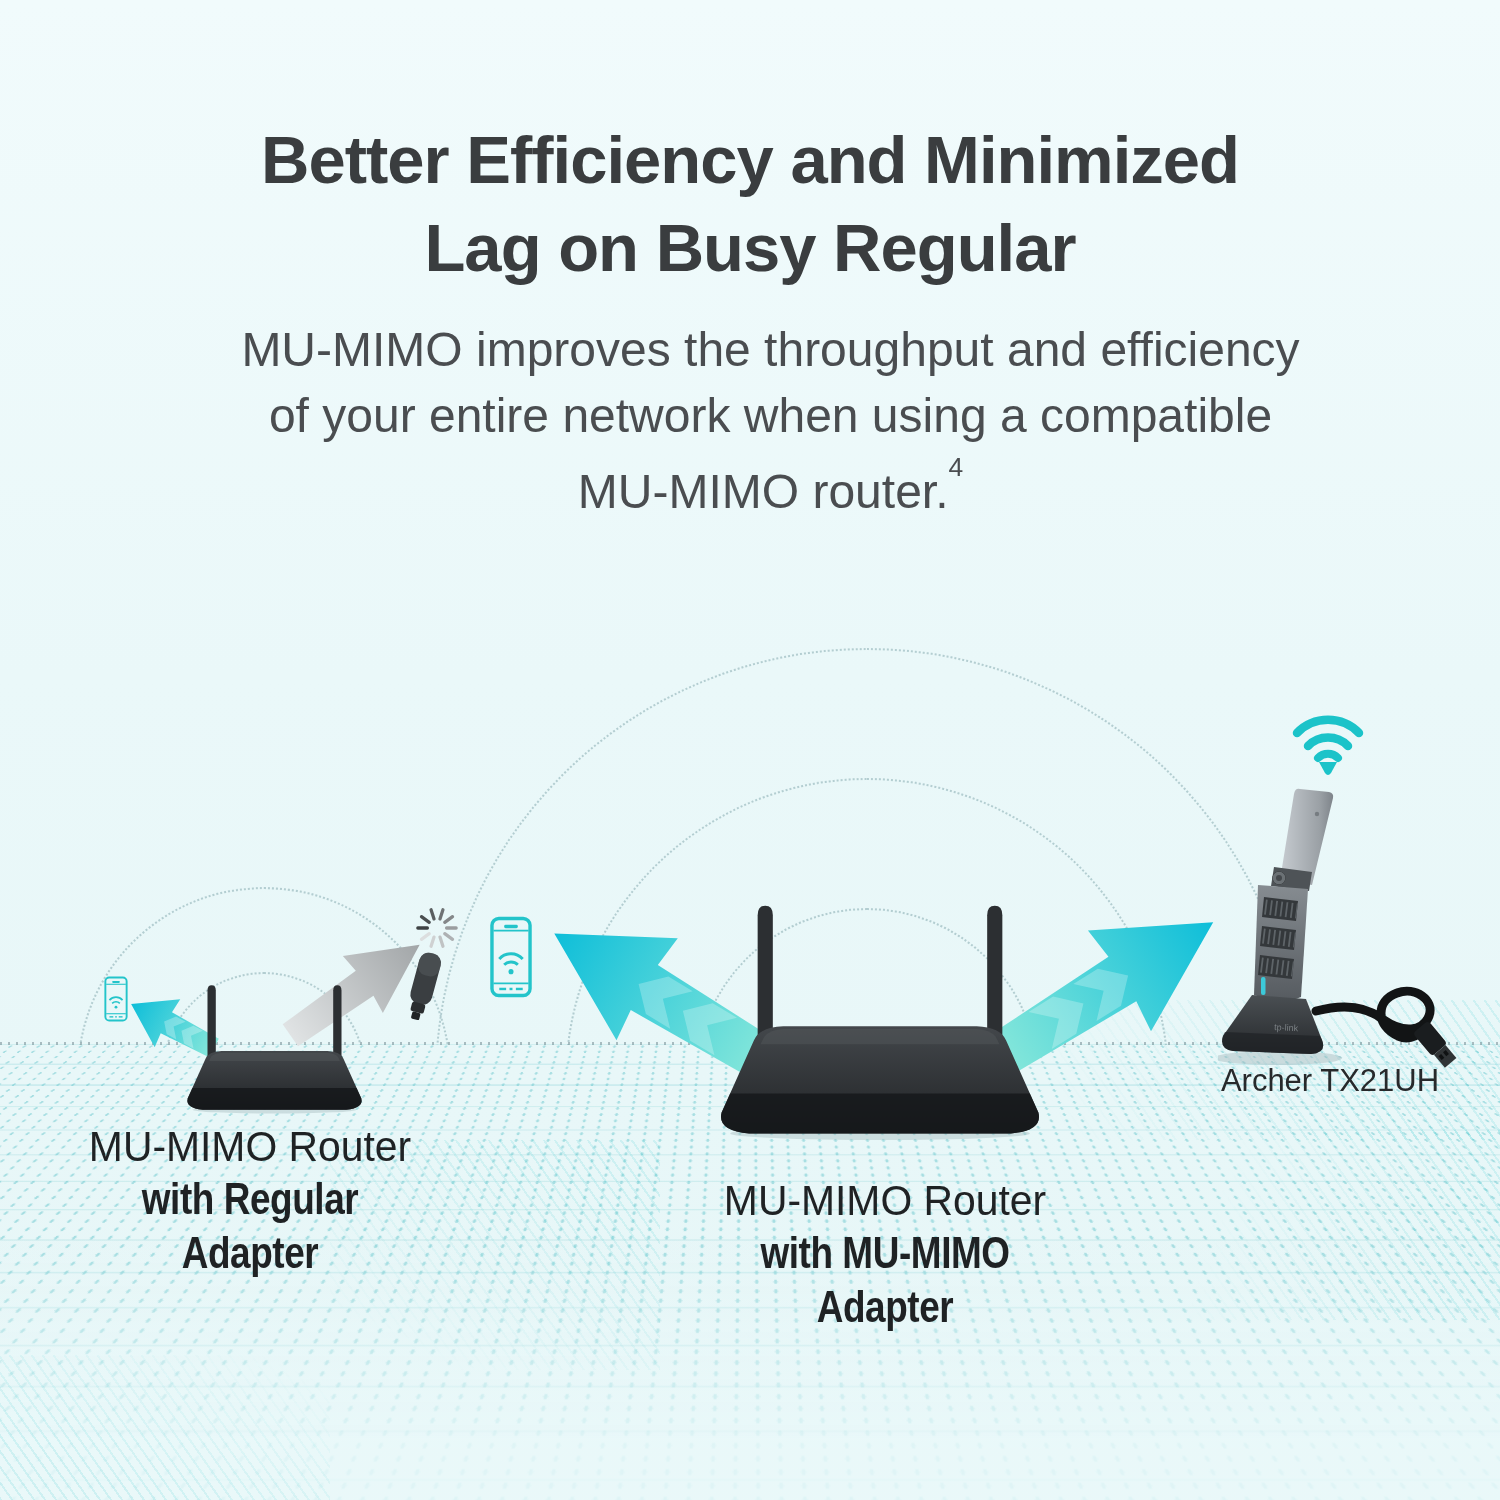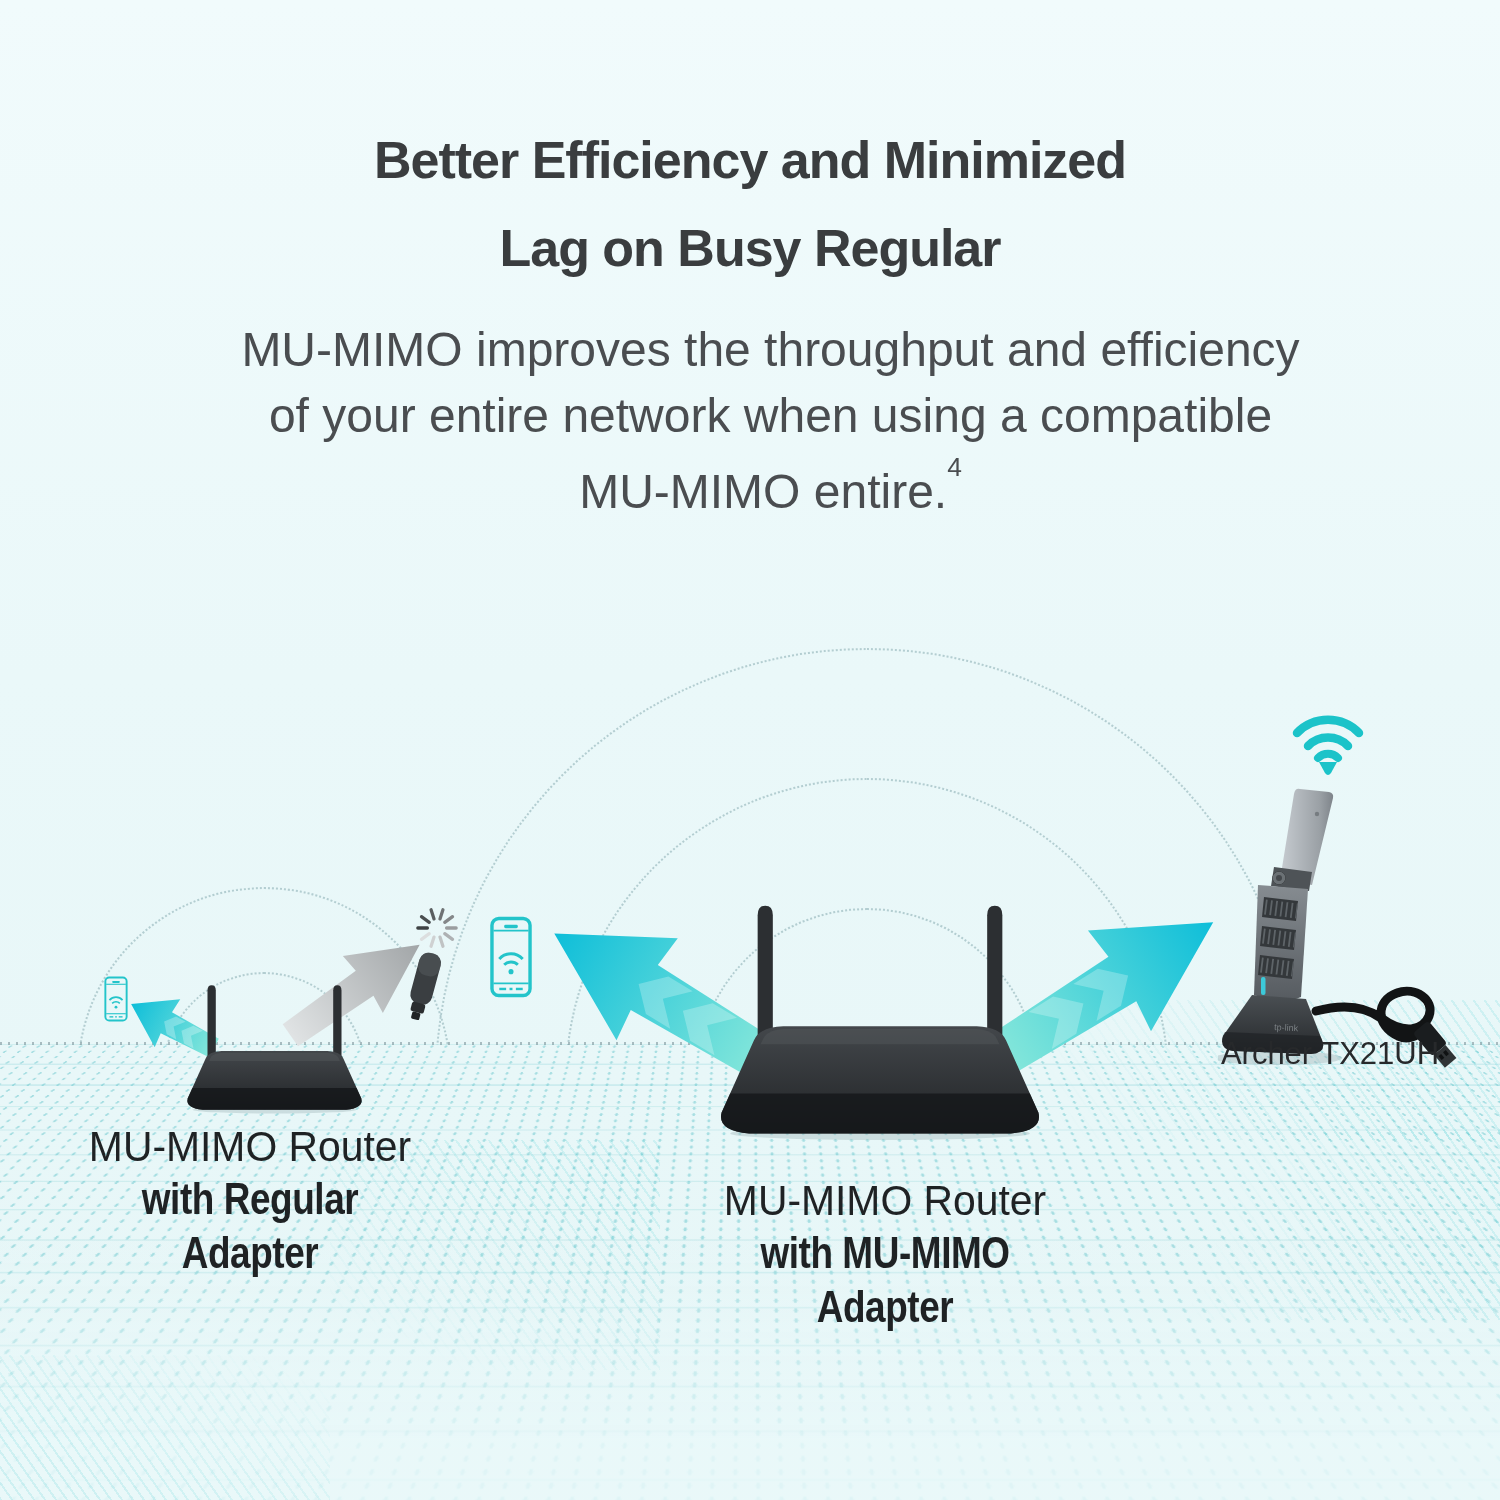--- a/index.html
+++ b/index.html
@@ -33,21 +33,21 @@
     -webkit-mask-image:linear-gradient(250deg,#000 25%,transparent 90%);mask-image:linear-gradient(250deg,#000 25%,transparent 90%);}
   .hatch.hC{left:0;top:1355px;width:330px;height:145px;
     -webkit-mask-image:linear-gradient(25deg,#000 25%,transparent 90%);mask-image:linear-gradient(25deg,#000 25%,transparent 90%);}
   .hatch.hD{left:1180px;top:1130px;width:320px;height:190px;
     -webkit-mask-image:linear-gradient(285deg,#000 20%,transparent 85%);mask-image:linear-gradient(285deg,#000 20%,transparent 85%);}
   .arc-layer{position:absolute;left:0;top:0;width:1500px;height:1045px;overflow:hidden;z-index:4;}
   .arc{position:absolute;border:2.5px dotted rgba(126,164,170,0.5);border-radius:50%;}
   
   .title{
     position:absolute;left:0;top:116px;width:1500px;margin:0;text-align:center;z-index:10;
-    color:#3A3D3F;font-weight:700;font-size:52px;line-height:88px;letter-spacing:-1px;
+    color:#3A3D3F;font-weight:700;font-size:67px;line-height:88px;letter-spacing:-1px;
   }
   .title span{display:block;}
   .desc{
     position:absolute;left:0;top:317px;width:1500px;text-align:center;z-index:10;
     color:#4A4D50;font-weight:400;font-size:48px;line-height:66px;letter-spacing:0;
   }
   .desc .d-line{display:block;margin-left:41px;}
   .desc sup{font-size:0.55em;position:relative;top:-0.55em;}
   .caption{position:absolute;text-align:center;z-index:10;color:#1F2224;}
   .caption .c1{display:block;font-weight:400;font-size:43px;line-height:52px;transform:scaleX(.95);transform-origin:center;}
@@ -83,21 +83,21 @@
   </div>
 
   <h1 class="title">
     <span>Better Efficiency and Minimized</span>
     <span>Lag on Busy Regular</span>
   </h1>
 
   <div class="desc">
     <span class="d-line">MU-MIMO improves the throughput and efficiency</span>
     <span class="d-line">of your entire network when using a compatible</span>
-    <span class="d-line"><span>MU-MIMO entire.</span><sup>4</sup></span>
+    <span class="d-line"><span>MU-MIMO router.</span><sup>4</sup></span>
   </div>
 
   <div class="arrow-wrap" style="left:125px;top:994px;width:95px;height:64px;transform:rotate(-152deg);">
     <svg viewBox="0 0 300 160" preserveAspectRatio="none">
       <defs>
           <linearGradient id="gc3" x1="0" y1="0" x2="1" y2="0">
         <stop offset="0" stop-color="#86E7DA"></stop>
             <stop offset="1" stop-color="#0EBED9"></stop>
           </linearGradient>
         </defs>
@@ -304,17 +304,17 @@
 
       <g transform="translate(205,245) rotate(50)">
         <rect x="-4" y="-10" width="30" height="20" rx="4" fill="#1A1D1F"></rect>
         <rect x="26" y="-7.5" width="17" height="15" fill="#303436"></rect>
         <rect x="30" y="-4.5" width="5" height="3.5" fill="#101213"></rect>
         <rect x="30" y="1.5" width="5" height="3.5" fill="#101213"></rect>
       </g>
     </svg>
   </div>
 
-  <div class="caption right-cap" style="left:1180px;top:1036px;width:300px;">
+  <div class="caption right-cap" style="left:1180px;top:1063px;width:300px;">
     <span>Archer TX21UH</span>
   </div>
 
 </div>
 
 </body></html>

